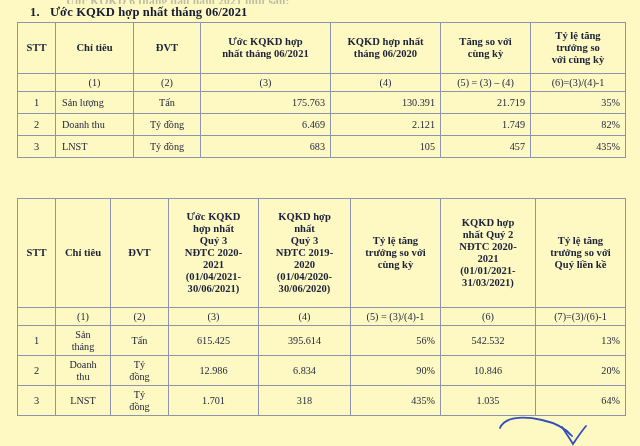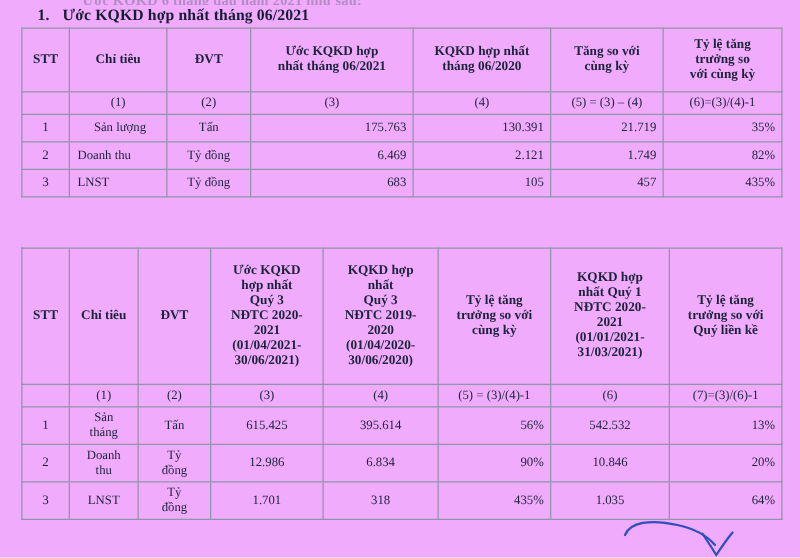--- a/index.html
+++ b/index.html
@@ -12,21 +12,21 @@
     height: 446px;
     position: relative;
     overflow: hidden;
     font-family: "Liberation Serif", "DejaVu Serif", serif;
     color: #1a2238;
     -webkit-font-smoothing: antialiased;
   }
   .page {
     position: absolute;
     inset: 0;
-    background: #f0abfc;
+    background: #fef9c3;
   }
 
   
   .cutline {
     position: absolute;
     top: -5px;
     left: 66px;
     width: 300px;
     height: 9px;
     overflow: hidden;
@@ -149,21 +149,21 @@
         <td></td>
         <td>(1)</td>
         <td>(2)</td>
         <td>(3)</td>
         <td>(4)</td>
         <td>(5) = (3) – (4)</td>
         <td>(6)=(3)/(4)-1</td>
       </tr>
       <tr class="r-data">
         <td class="idx">1</td>
-        <td style="text-align:center;padding-left:6px">Sản lượng</td>
+        <td style="text-align:left;padding-left:6px">Sản lượng</td>
         <td>Tấn</td>
         <td class="num-r">175.763</td>
         <td class="num-r">130.391</td>
         <td class="num-r">21.719</td>
         <td class="num-r">35%</td>
       </tr>
       <tr class="r-data">
         <td class="idx">2</td>
         <td style="text-align:left;padding-left:6px">Doanh thu</td>
         <td>Tỷ đồng</td>
@@ -225,21 +225,21 @@
           <span class="hblk">(01/04/2020-</span>
           <span class="hblk">30/06/2020)</span>
         </td>
         <td class="bold">
           <span class="hblk">Tỷ lệ tăng</span>
           <span class="hblk">trưởng so với</span>
           <span class="hblk">cùng kỳ</span>
         </td>
         <td class="bold">
           <span class="hblk">KQKD hợp</span>
-          <span class="hblk">nhất Quý 1</span>
+          <span class="hblk">nhất Quý 2</span>
           <span class="hblk">NĐTC 2020-</span>
           <span class="hblk">2021</span>
           <span class="hblk">(01/01/2021-</span>
           <span class="hblk">31/03/2021)</span>
         </td>
         <td class="bold">
           <span class="hblk">Tỷ lệ tăng</span>
           <span class="hblk">trưởng so với</span>
           <span class="hblk">Quý liền kề</span>
         </td>

